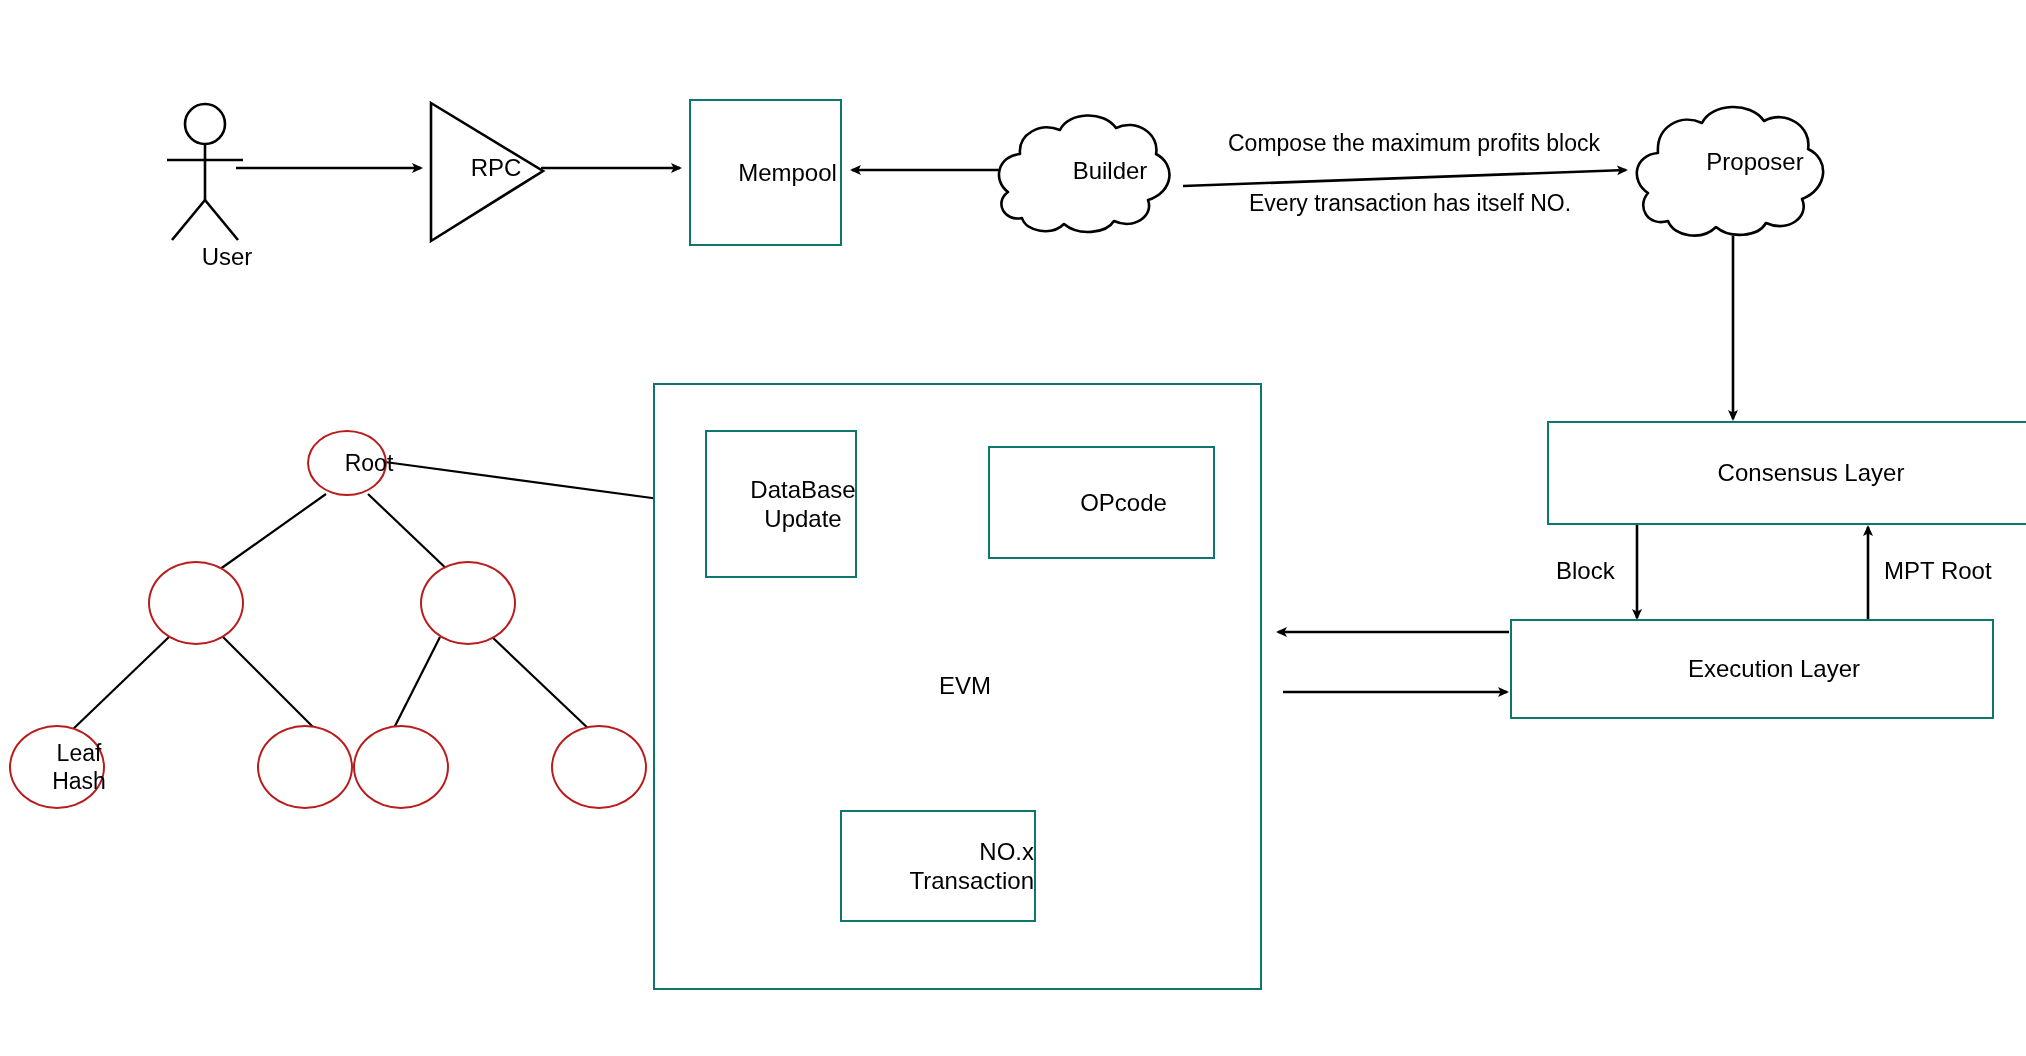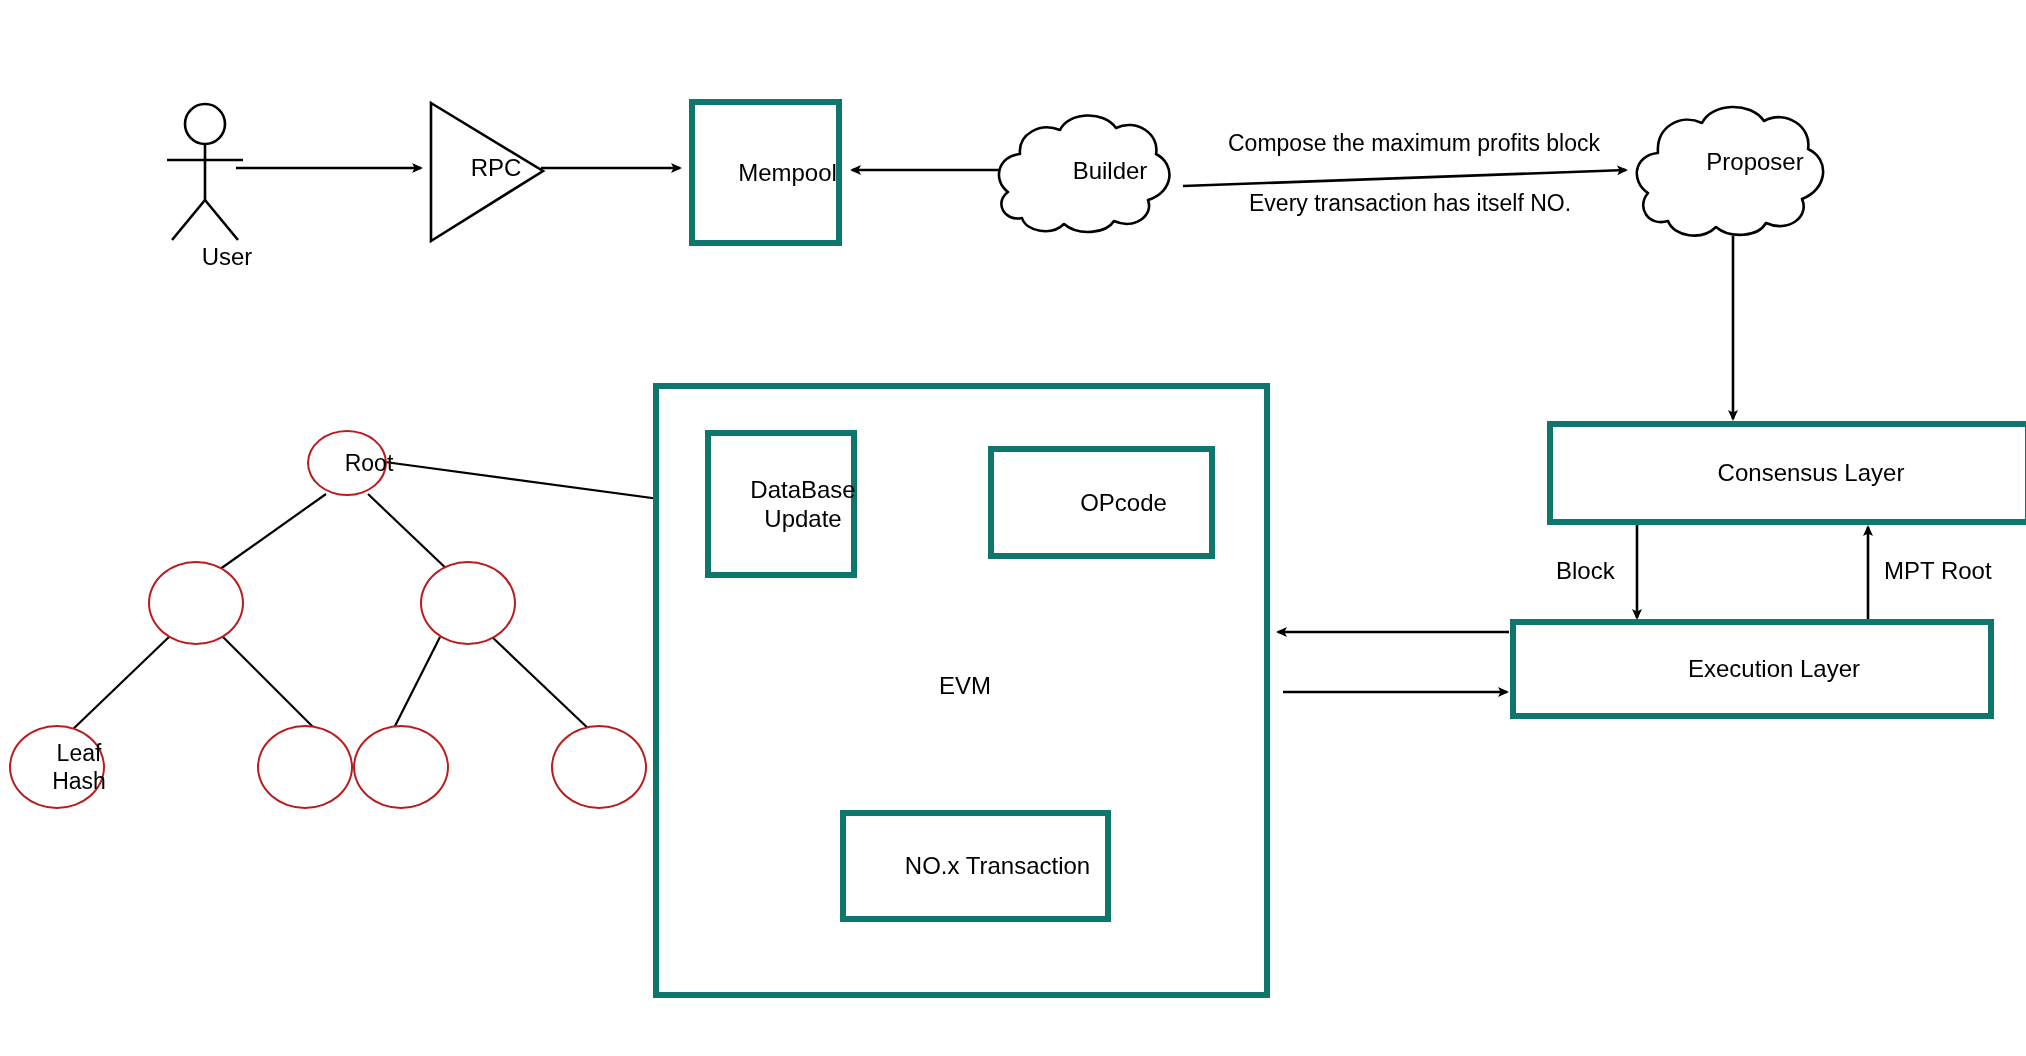--- a/index.html
+++ b/index.html
@@ -30,21 +30,21 @@
     position: absolute;
     box-sizing: border-box;
     display: flex;
     align-items: center;
     justify-content: center;
     text-align: right;
     line-height: 1.22;
     padding-left: 44px;
   }
   .rect {
-    border: 6px solid #0f766e;
+    border: 2px solid #0f766e;
     background: #ffffff;
   }
   .ellipse {
     border: 2px solid #b91c1c;
     background: #ffffff;
     border-radius: 50%;
   }
   .plain {
     background: transparent;
     border: none;
@@ -216,21 +216,21 @@
 
   <div class="node rect f24" style="left:988px; top:446px; width:227px; height:113px;">
     <span class="node-label">OPcode</span>
   </div>
 
   <div class="node rect f24" style="left:705px; top:430px; width:152px; height:148px; flex-direction:column;">
     <span class="node-label">DataBase</span>
     <span class="node-label">Update</span>
   </div>
 
-  <div class="node rect f24" style="left:840px; top:810px; width:271px; height:112px;">
+  <div class="node rect f24" style="left:840px; top:810px; width:196px; height:112px;">
     <span class="node-label">NO.x Transaction</span>
   </div>
 
   <div class="node ellipse f23" style="left:307px; top:430px; width:80px; height:66px;">
     <span class="node-label">Root</span>
   </div>
 
   <div class="node ellipse f23" style="left:148px; top:561px; width:96px; height:84px;">
     <span class="node-label"></span>
   </div>

